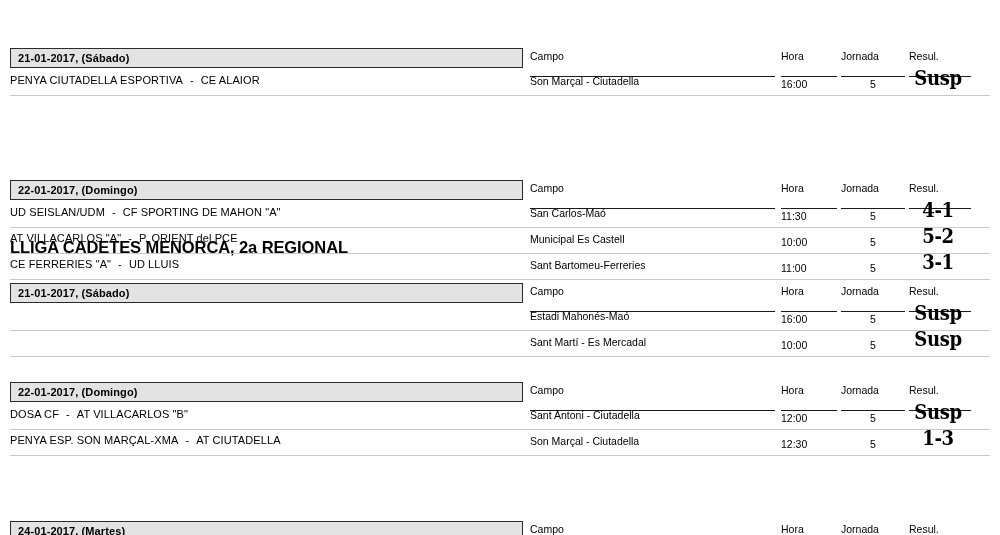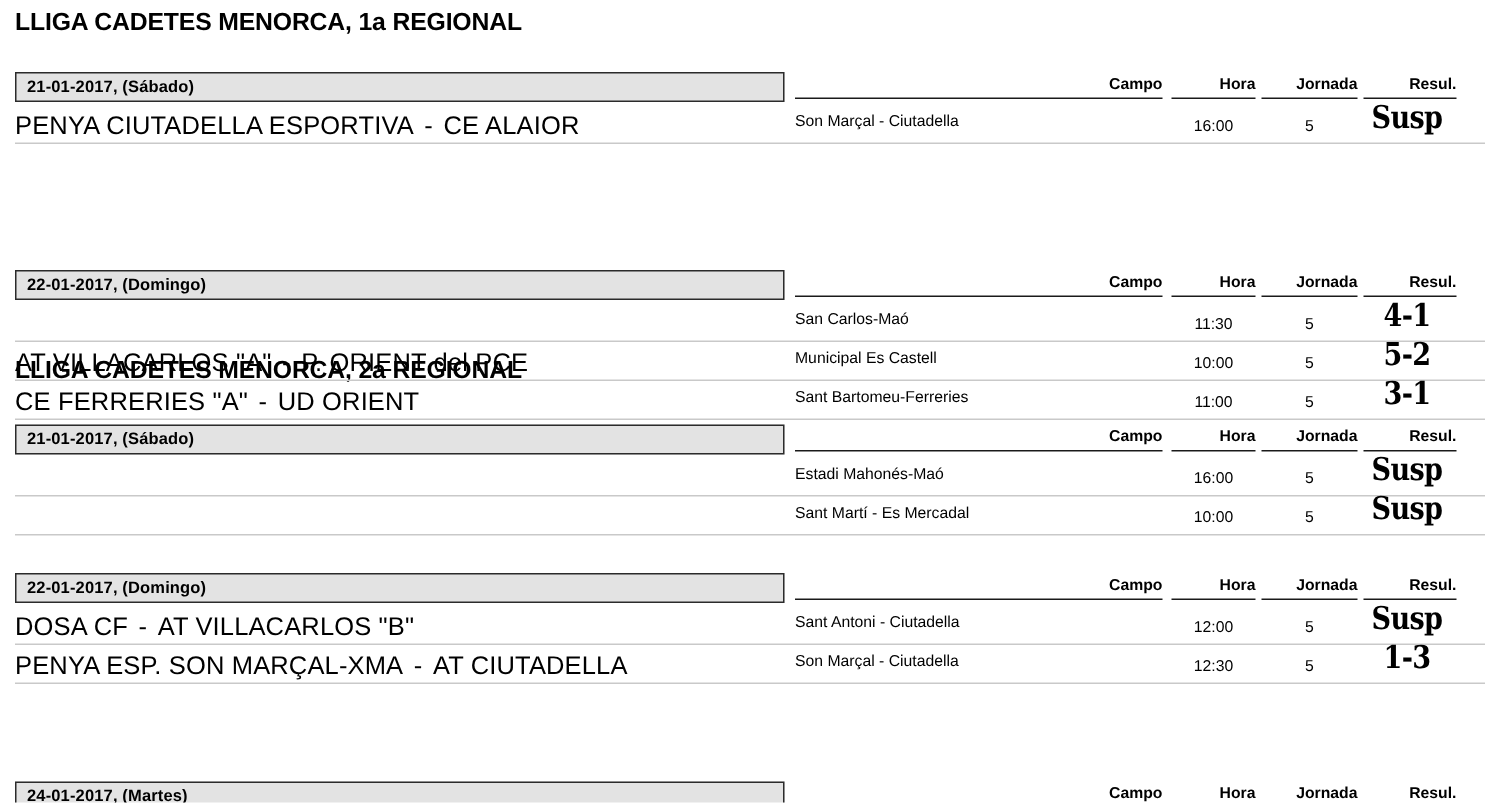--- a/index.html
+++ b/index.html
@@ -57,46 +57,46 @@
     display: flex;
     align-items: center;
     padding-left: 7px;
     font-size: 11px;
     font-weight: bold;
     letter-spacing: 0.1px;
   }
   .colhead {
     position: absolute;
     top: 2px;
-    text-align: right;
-    font-size: 10.5px;
-    font-weight: bold;
+    text-align: left;
+    font-size: 10.5px;
+    font-weight: normal;
     box-sizing: border-box;
-    padding-bottom: 3px;
+    padding-bottom: 14px;
   }
   .colhead.ul { border-bottom: 1.4px solid #1a1a1a; }
 
   .c-campo { left: 530px; width: 245px; }
   .c-hora  { left: 781px; width: 56px; }
   .c-jorn  { left: 841px; width: 64px; }
   .c-resul { left: 909px; width: 62px; }
 
   
   .match-row {
     position: relative;
     height: 25px;
     border-bottom: 1.1px solid #c9c9c9;
     margin-left: 10px;
     width: 980px;
   }
   .teams {
     position: absolute;
     left: 0;
     top: 4px;
-    font-size: 17px;
+    font-size: 11px;
     white-space: nowrap;
     letter-spacing: 0.1px;
   }
   .teams .vs {
     padding: 0 7px;
     color: #000;
   }
   .field {
     position: absolute;
     left: 520px;
@@ -104,21 +104,21 @@
     font-size: 10.5px;
     white-space: nowrap;
     text-align: center;
   }
   .hora {
     position: absolute;
     left: 771px;
     width: 56px;
     top: 8px;
     font-size: 10.5px;
-    text-align: center;
+    text-align: left;
   }
   .jorn {
     position: absolute;
     left: 831px;
     width: 64px;
     top: 8px;
     font-size: 10.5px;
     text-align: center;
   }
   .resul {
@@ -143,21 +143,20 @@
     top: 8px;
     line-height: normal;
     transform: none;
   }
 </style>
 </head>
 <body>
 
 <div class="page">
 
-  <div class="section-title" id="section-0-title">LLIGA CADETES MENORCA, 1a REGIONAL</div>
 
   <div class="section-title" id="section-1-title">LLIGA CADETES MENORCA, 2a REGIONAL</div>
 
   <div id="blocks-root">
       <div class="day-block" style="top: 48px;">
         <div class="block-head">
           <div class="date-bar">21-01-2017,  (Sábado)</div>
           <div class="colhead ul c-campo">Campo</div>
           <div class="colhead ul c-hora">Hora</div>
           <div class="colhead ul c-jorn">Jornada</div>
@@ -173,34 +172,35 @@
       </div>
       <div class="day-block" style="top: 180px;">
         <div class="block-head">
           <div class="date-bar">22-01-2017,  (Domingo)</div>
           <div class="colhead ul c-campo">Campo</div>
           <div class="colhead ul c-hora">Hora</div>
           <div class="colhead ul c-jorn">Jornada</div>
           <div class="colhead ul c-resul">Resul.</div>
         </div>
         <div class="match-row">
+          <div class="teams"><span>UD SEISLAN/UDM</span><span class="vs">-</span><span>CF SPORTING DE MAHON "A"</span></div>
           <div class="field">San Carlos-Maó</div>
           <div class="hora">11:30</div>
           <div class="jorn">5</div>
           <div class="resul">4-1</div>
         </div>
         <div class="match-row">
           <div class="teams"><span>AT VILLACARLOS "A"</span><span class="vs">-</span><span>P. ORIENT del PCE</span></div>
           <div class="field">Municipal Es Castell</div>
           <div class="hora">10:00</div>
           <div class="jorn">5</div>
           <div class="resul">5-2</div>
         </div>
         <div class="match-row">
-          <div class="teams"><span>CE FERRERIES "A"</span><span class="vs">-</span><span>UD ORIENT</span></div>
+          <div class="teams"><span>CE FERRERIES "A"</span><span class="vs">-</span><span>UD LLUIS</span></div>
           <div class="field">Sant Bartomeu-Ferreries</div>
           <div class="hora">11:00</div>
           <div class="jorn">5</div>
           <div class="resul">3-1</div>
         </div>
       </div>
       <div class="day-block" style="top: 283px;">
         <div class="block-head">
           <div class="date-bar">21-01-2017,  (Sábado)</div>
           <div class="colhead ul c-campo">Campo</div>

